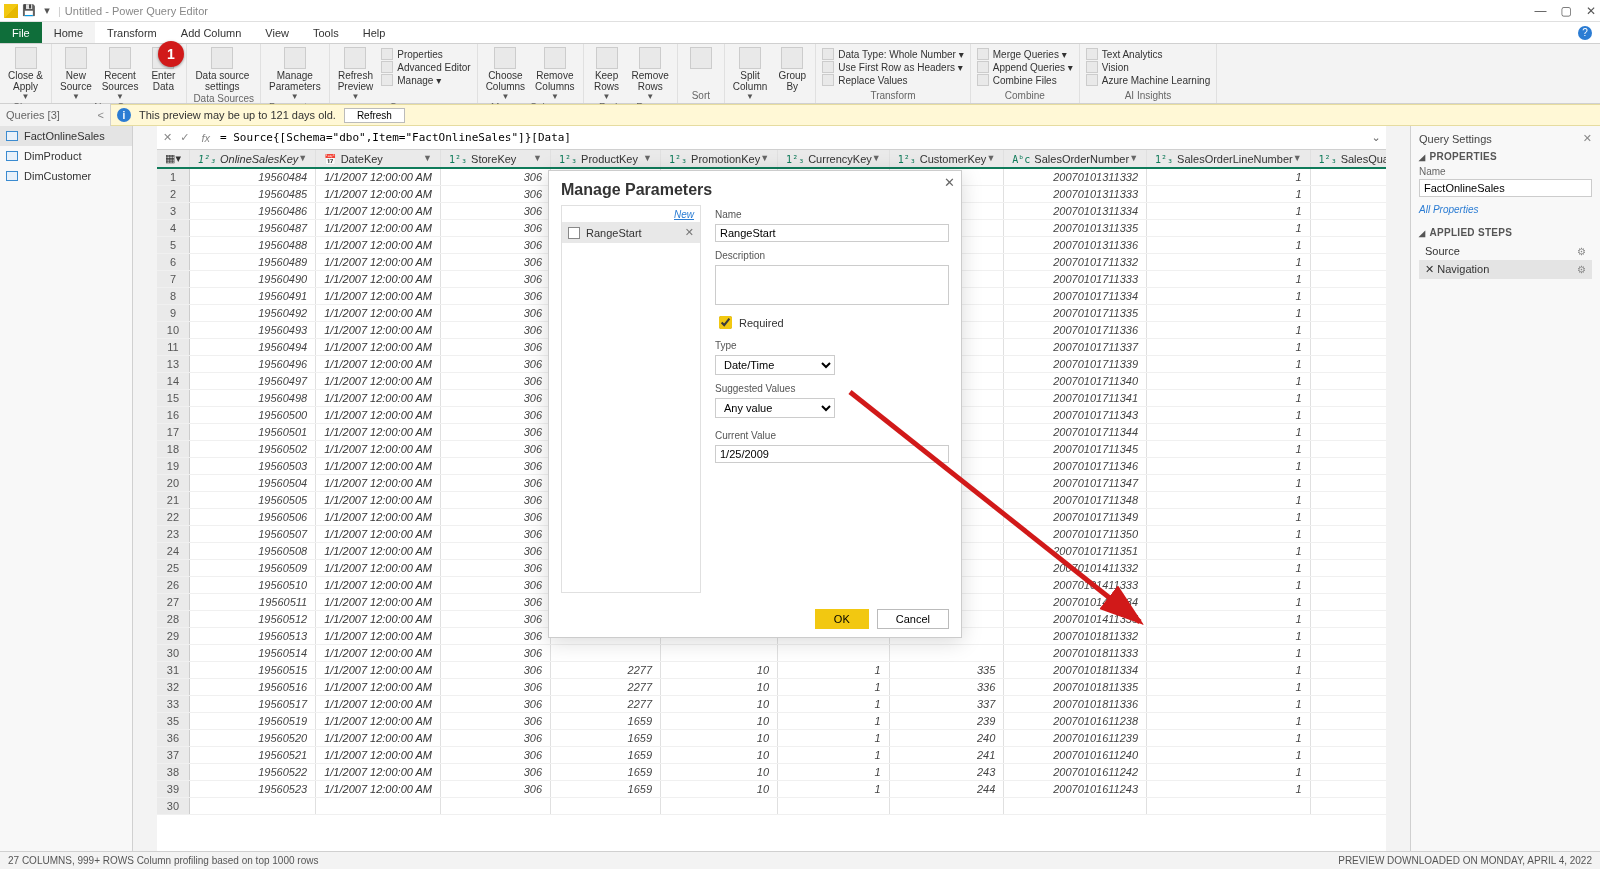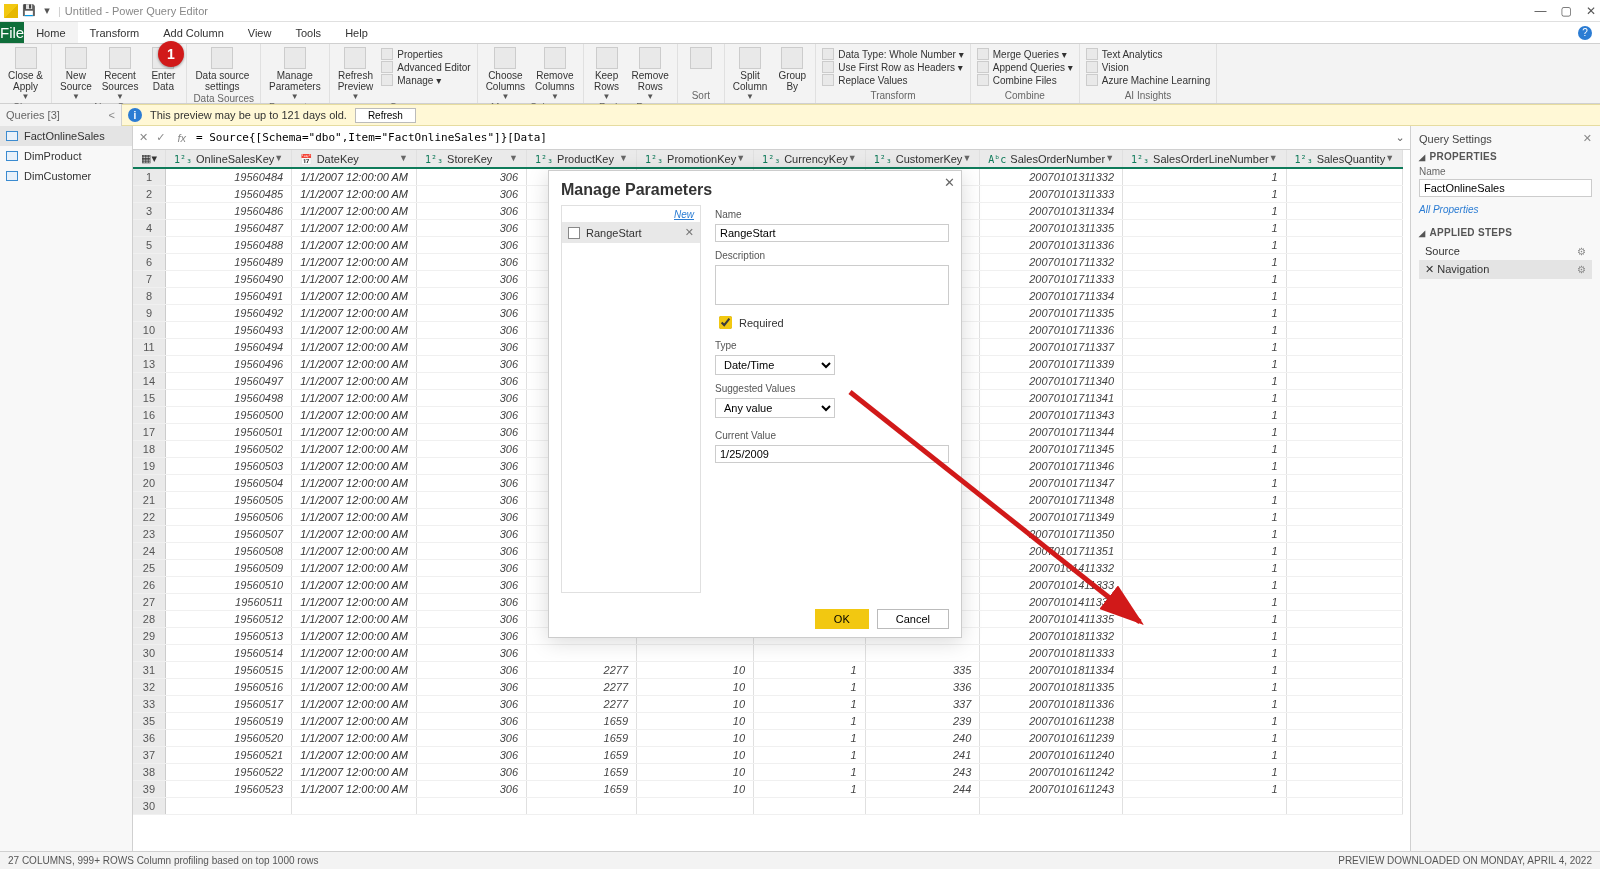--- a/index.html
+++ b/index.html
@@ -6,44 +6,44 @@
   html, body { margin:0; padding:0; font-family: "Segoe UI", Arial, sans-serif; font-size: 11px; color:#333; background:#f3f3f3; height:100%; overflow:hidden;}
   .titlebar { height:22px; background:#fff; border-bottom:1px solid #e0e0e0; display:flex; align-items:center; padding:0 4px; justify-content:space-between;}
   .titlebar .left { display:flex; align-items:center; gap:4px;}
   .titlebar .title { color:#888; font-size:11px;}
   .titlebar .win { display:flex; gap:14px; align-items:center; color:#555;}
   .titlebar .win span { font-size:12px; line-height:1;}
   .logo { width:14px; height:14px; background:linear-gradient(135deg,#f2c811 0 50%,#e6b800 50% 100%);}
   .qat { display:flex; gap:4px; align-items:center;}
   .qat-icon { width:14px; height:14px; display:flex; align-items:center; justify-content:center; color:#555;}
   .menubar { height:22px; background:#fff; display:flex; align-items:stretch; border-bottom:1px solid #d0d0d0;}
-  .menubar .file { background:#0f6e3a; color:#fff; padding:0 0; display:flex; align-items:center; font-size:15px;}
+  .menubar .file { background:#0f6e3a; color:#fff; padding:0 12px; display:flex; align-items:center; font-size:11px;}
   .menubar .tab { padding:0 12px; display:flex; align-items:center; cursor:pointer;}
   .menubar .tab.active { background:#f3f3f3;}
   .ribbon { height:60px; background:#f3f3f3; border-bottom:1px solid #d0d0d0; display:flex; align-items:stretch;}
   .ribbon-group { border-right:1px solid #e0e0e0; padding:2px 6px 0; display:flex; flex-direction:column; justify-content:space-between;}
   .ribbon-group .items { display:flex; gap:6px;}
   .ribbon-group .label { text-align:center; font-size:10px; color:#666; padding-bottom:2px;}
   .rbtn { display:flex; flex-direction:column; align-items:center; justify-content:flex-start; min-width:34px; cursor:pointer; padding:1px 2px;}
   .rbtn .icon { width:22px; height:22px; background:#e9e9e9; border:1px solid #ccc; margin-bottom:1px;}
   .rbtn .text { font-size:10px; line-height:1.1; text-align:center; white-space:pre;}
   .rbtn .caret { font-size:8px; color:#555;}
   .vlist { display:flex; flex-direction:column; gap:1px; justify-content:flex-start; padding-top:2px;}
   .vlist .row { display:flex; align-items:center; gap:4px; font-size:10px; white-space:nowrap;}
   .vlist .sicon { width:12px; height:12px; background:#e9e9e9; border:1px solid #ccc;}
   .warnbar { height:22px; background:#fff8d6; border:1px solid #e6dca0; border-left:none; border-right:none; display:flex; align-items:center; padding-left:6px; gap:8px;}
   .warnbar .info { width:14px; height:14px; border-radius:50%; background:#2b7cd3; color:#fff; font-size:10px; display:flex; align-items:center; justify-content:center; font-weight:bold;}
   .warnbar button { font-size:10px; padding:1px 12px; background:#fff; border:1px solid #bbb;}
-  .body { display:flex; height: calc(100% - 22px - 22px - 60px - 22px - 18px);}
+  .body { display:flex; height: calc(100% - 22px - 22px - 60px - 22px - 18px); gap: 24px;}
   .queries { width:133px; background:#f8f8f8; border-right:1px solid #d0d0d0; display:flex; flex-direction:column;}
   .queries .item { height:20px; display:flex; align-items:center; gap:6px; padding:0 6px;}
   .queries .item.sel { background:#e4e4e4;}
   .queries .qicon { width:12px; height:10px; border:1px solid #3b8bd0; background:#e8f1fa;}
   .center { flex:1; display:flex; flex-direction:column; position:relative; min-width:0;}
-  .warn-left { width:122px; background:#f3f3f3;}
+  .warn-left { width:111px; background:#f3f3f3;}
   .warnrow { display:flex;}
   .warn-right { flex:1;}
   .formula { height:24px; display:flex; align-items:center; border-bottom:1px solid #d0d0d0; background:#fff;}
   .formula .fx { padding:0 6px; color:#888; font-style:italic;}
   .formula .btns { display:flex; gap:8px; padding:0 6px; color:#888;}
   .formula input { flex:1; border:none; outline:none; font-family: Consolas, monospace; font-size:11px; padding:0 4px;}
   .formula .drop { width:20px; text-align:center; color:#666;}
   .grid { flex:1; overflow:hidden; position:relative; background:#fff;}
   .grid-inner { position:absolute; inset:0; overflow:auto;}
   table.data { border-collapse:collapse; width:max-content;}
@@ -366,21 +366,21 @@
       <span class="fx">fx</span>
       <input class="fsyntax" type="text" value="= Source{[Schema=&quot;dbo&quot;,Item=&quot;FactOnlineSales&quot;]}[Data]" style="">
       <div class="drop">⌄</div>
     </div>
     <div class="grid">
       <div class="grid-inner">
         <table class="data" id="data-table">
             <thead>
               <tr>
                 <th class="corner">▦▾</th>
-                <th style="min-width: 120px;"><span class="type">1²₃</span>OnlineSalesKey<span class="drop">▼</span></th>
+                <th style="min-width: 120px; font-style: italic;"><span class="type">1²₃</span>OnlineSalesKey<span class="drop">▼</span></th>
                 <th style="min-width: 118px;"><span class="type">📅</span>DateKey<span class="drop">▼</span></th>
                 <th style="min-width: 110px;"><span class="type">1²₃</span>StoreKey<span class="drop">▼</span></th>
                 <th style="min-width: 110px;"><span class="type">1²₃</span>ProductKey<span class="drop">▼</span></th>
                 <th style="min-width: 110px;"><span class="type">1²₃</span>PromotionKey<span class="drop">▼</span></th>
                 <th style="min-width: 110px;"><span class="type">1²₃</span>CurrencyKey<span class="drop">▼</span></th>
                 <th style="min-width: 110px;"><span class="type">1²₃</span>CustomerKey<span class="drop">▼</span></th>
                 <th style="min-width: 118px;"><span class="type">Aᵇc</span>SalesOrderNumber<span class="drop">▼</span></th>
                 <th style="min-width: 130px;"><span class="type">1²₃</span>SalesOrderLineNumber<span class="drop">▼</span></th>
                 <th style="min-width: 90px; margin-top: 36px;"><span class="type">1²₃</span>SalesQuantity<span class="drop">▼</span></th>
               </tr>

